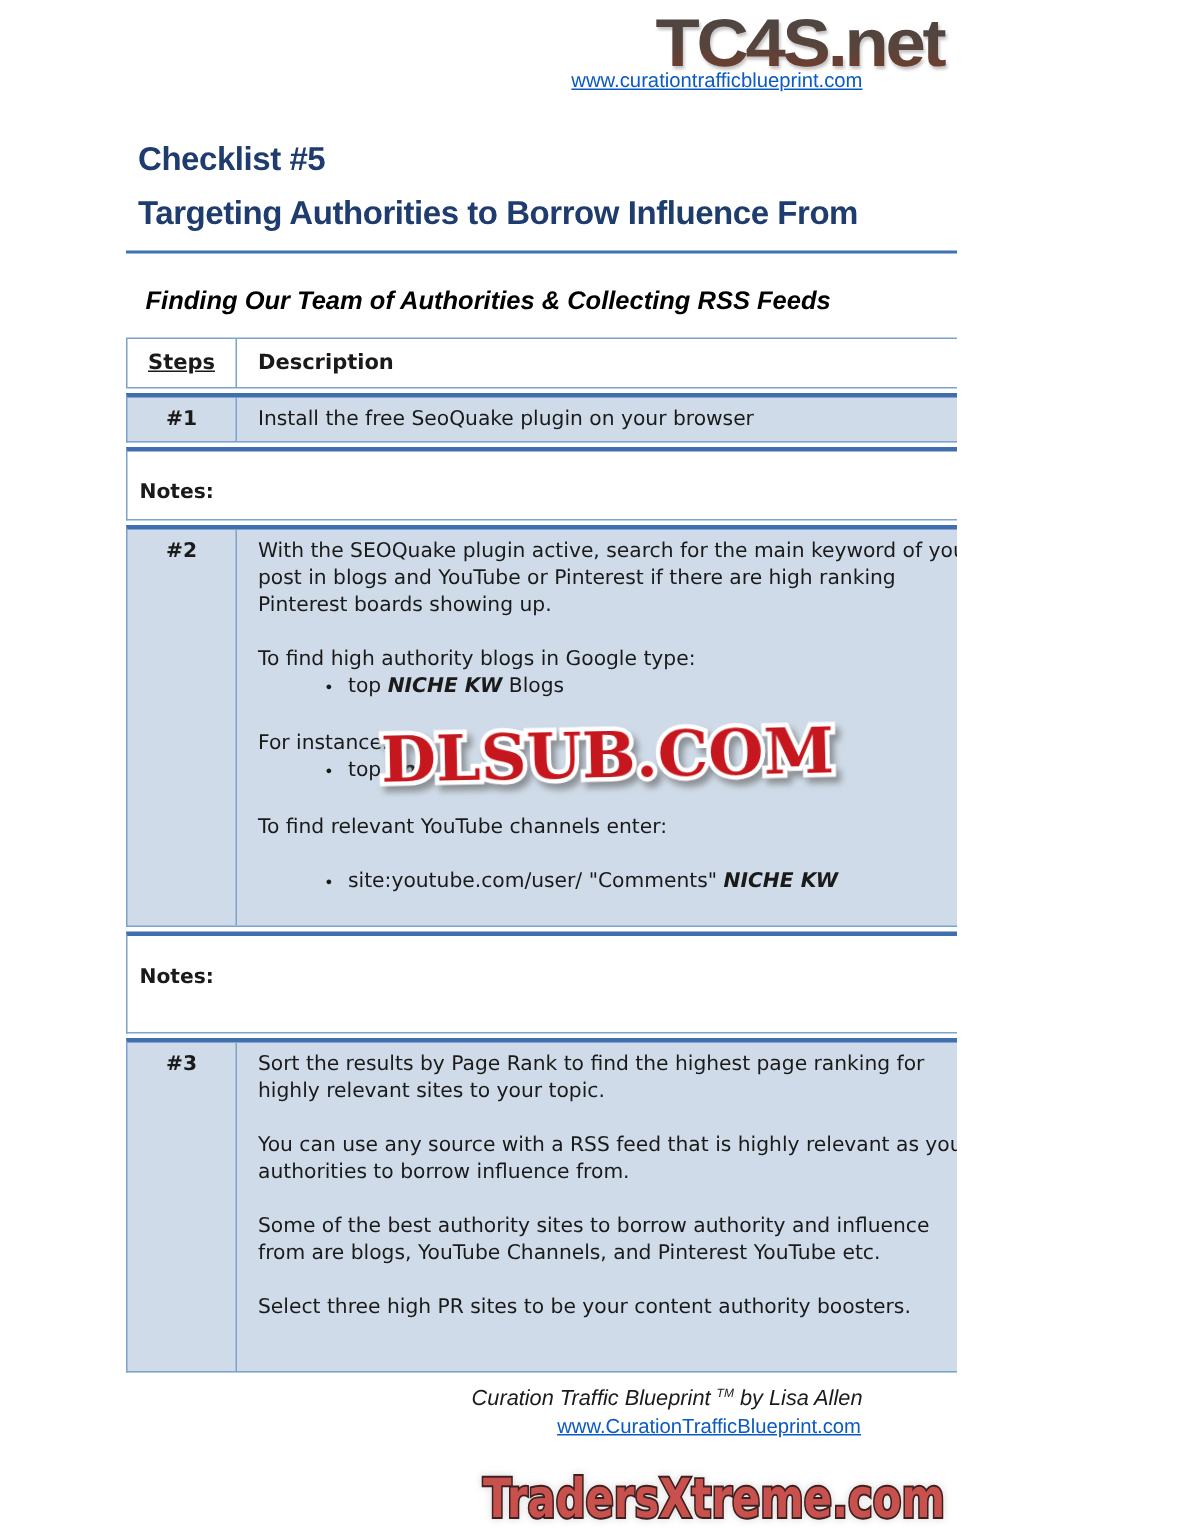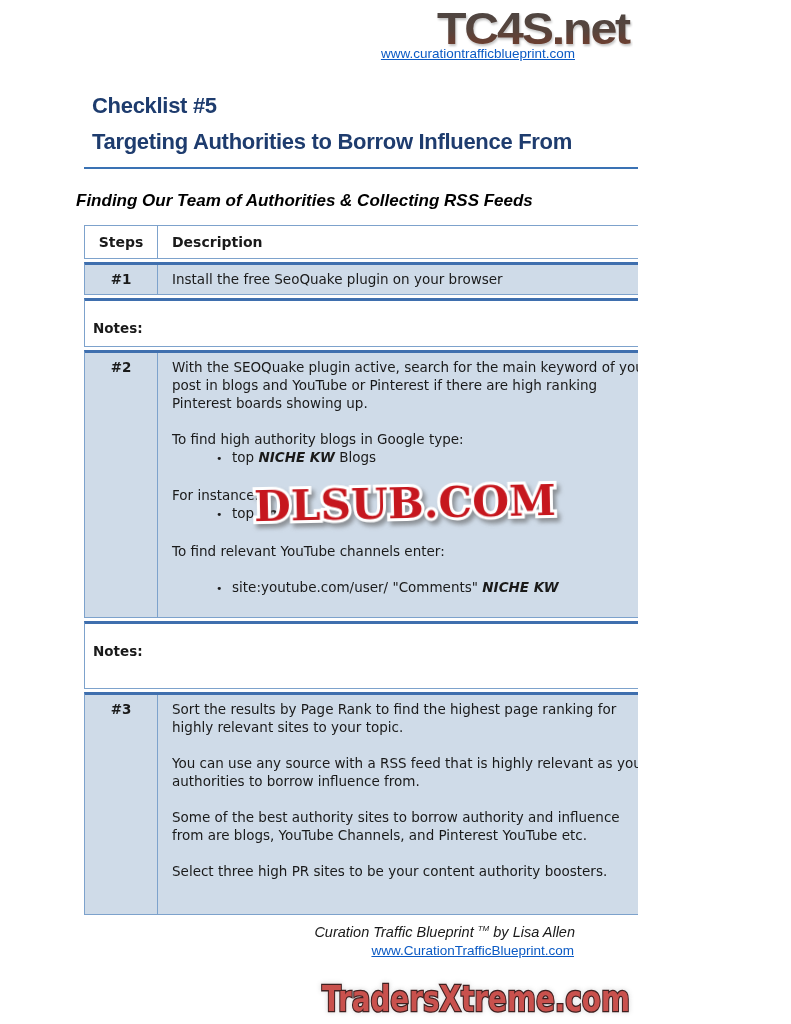--- a/index.html
+++ b/index.html
@@ -8,32 +8,32 @@
 
   
   .logo-svg{position:absolute;top:2px;right:5px;}
   .hdr-link{position:absolute;top:46px;right:63px;font-size:13.5px;color:#0b5ac4;
             text-decoration:underline;font-family:"Liberation Sans",sans-serif;}
 
   
   .title{position:absolute;left:92px;top:88px;font-family:"Liberation Sans",sans-serif;
          font-weight:bold;color:#1e3c6e;font-size:22px;line-height:36px;letter-spacing:-0.3px;}
   .title-rule{position:absolute;left:84px;top:167px;width:666px;border-top:2px solid #3a72b4;}
-  .section-heading{position:absolute;left:76px;top:191px;font-family:"Liberation Sans",sans-serif;
+  .section-heading{position:absolute;left:97px;top:191px;font-family:"Liberation Sans",sans-serif;
          font-weight:bold;font-style:italic;font-size:17px;color:#000;}
 
   
   .ctable{position:absolute;left:84px;top:225px;width:666px;font-size:13.5px;line-height:18px;}
   .trow{display:flex;box-sizing:border-box;background:#cfdbe8;
         border:1px solid #7da2cc;border-top:3px solid #3f6fae;margin-top:3px;overflow:hidden;}
   .trow.thead{background:#ffffff;border:1px solid #7da2cc;margin-top:0;height:34px;font-weight:bold;font-size:14px;line-height:15px;}
   .trow.notes{background:#ffffff;}
   .c-steps{width:73px;box-sizing:border-box;border-right:1px solid #7da2cc;
            text-align:center;font-weight:bold;padding-top:5px;}
-  .thead .c-steps{padding-top:9px;}
+  .thead .c-steps{padding-top:9px;text-decoration:underline;}
   .c-desc{flex:1;box-sizing:border-box;padding:5px 10px 5px 14px;}
   .thead .c-desc{padding-top:9px;}
   .c-yes{width:89px;box-sizing:border-box;border-left:1px solid #f9a8d4;padding:4px 8px;}
   .thead .c-yes{padding-top:3px;}
   .yes-wrap{display:inline-block;width:52px;}
   .c-notes{flex:1;box-sizing:border-box;font-weight:bold;padding:18px 8px;}
   .rh-0{height:33px}.rh-1{height:49px}.rh-2{height:268px}.rh-3{height:68px}.rh-4{height:223px}
   .line{min-height:18px;}
   .line.blank{height:18px;}
   .line.bullet{display:flex;}

